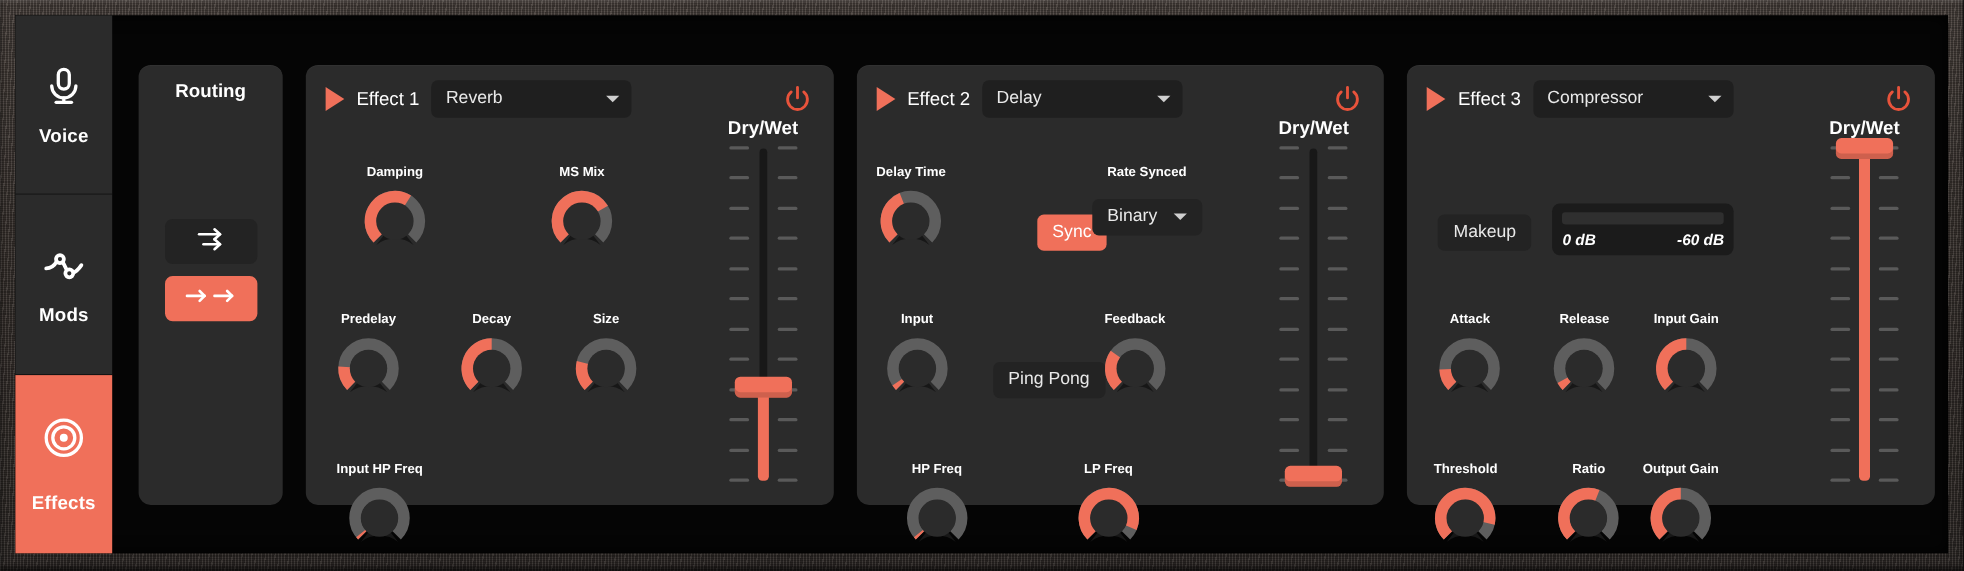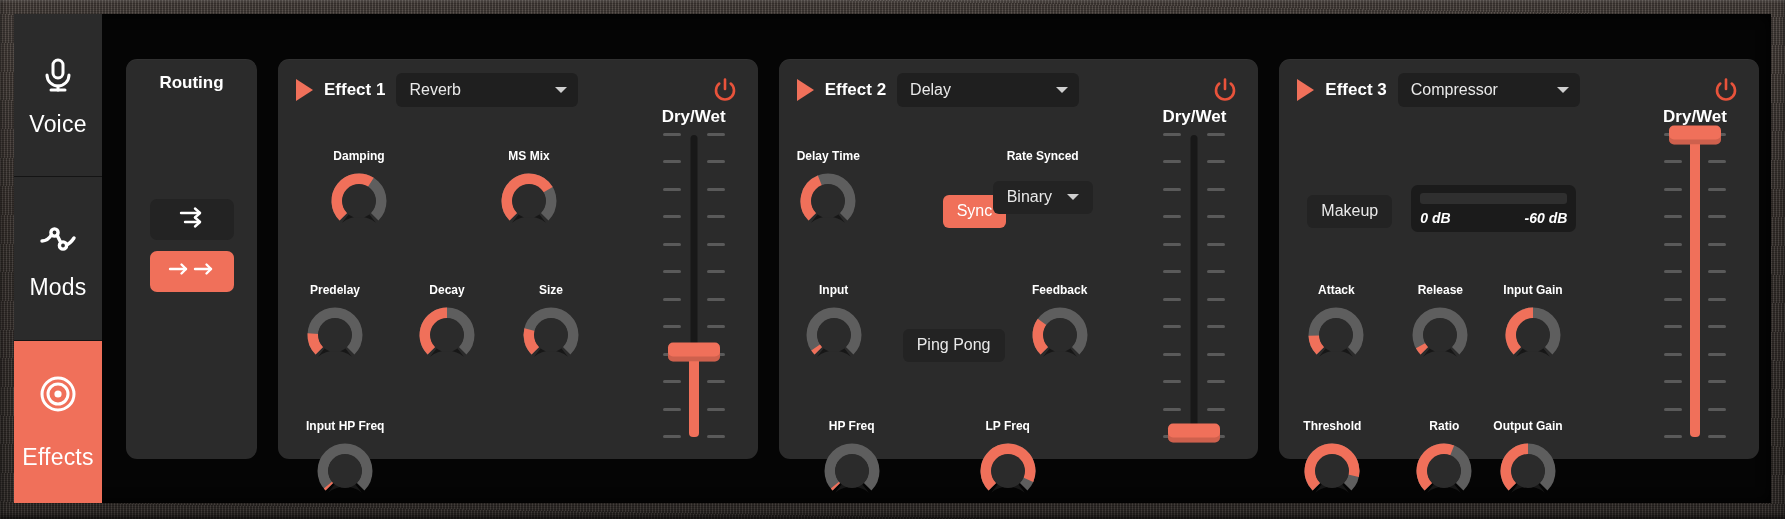--- a/index.html
+++ b/index.html
@@ -48,21 +48,21 @@
     display: flex; flex-direction: column;
     align-items: center; justify-content: center;
     gap: 14px;
     color: #ffffff;
     cursor: pointer;
     border-bottom: 1px solid #141414;
     user-select: none;
   }
   .nav-item:last-child { border-bottom: none; gap: 28px; }
   .nav-item.active { background: #F0705A; }
-  .nav-label { font-size: 23px; font-weight: normal; letter-spacing: .2px; text-align: right; }
+  .nav-label { font-size: 17px; font-weight: bold; letter-spacing: .2px; text-align: right; }
   .nav-icon { width: 44px; height: 44px; display:block; }
 
   
   #panels {
     flex: 1 1 auto;
     display: flex;
     align-items: center;
     gap: 21px;
     padding: 8px 12px 8px 24px;
   }
@@ -96,21 +96,21 @@
 
   
   .fx-head { display:flex; align-items:center; gap:11px; height:34px; }
   .play-tri {
     width:0;height:0;
     border-left: 17px solid #F0705A;
     border-top: 11px solid transparent;
     border-bottom: 11px solid transparent;
     cursor:pointer;
   }
-  .fx-name { color:#fff; font-size:17px; font-weight:bold; white-space:nowrap; }
+  .fx-name { color:#fff; font-size:17px; font-weight:normal; white-space:nowrap; }
   .select {
     background:#1f1f1f; border-radius:6px;
     height:34px; min-width:182px;
     display:flex; align-items:center; justify-content:space-between;
     padding: 0 11px 0 13px;
     color:#e9e9e9; font-size:16px; cursor:pointer;
   }
   .caret { width:0;height:0;border-left:6px solid transparent;border-right:6px solid transparent;border-top:6px solid #cfcfcf; margin-left:14px; }
   .power {
     margin-left:auto; width:30px;height:30px; cursor:pointer;
@@ -445,21 +445,21 @@
     L 29 29 Z" transform="rotate(180 29 29)" fill="#171717"></path>
                     <circle cx="29" cy="29" r="17" fill="#2b2b2b"></circle>
                   </svg>
                 </span>
             </div>
 
             <div class="pill" style="left:106px; top:222px;">
               <span>Ping Pong</span>
             </div>
 
-            <div class="knob-cell" style="left:206px; top:176px;margin-left:28px;">
+            <div class="knob-cell" style="left:206px; top:176px;">
               <span class="knob-label">Feedback</span>
               <span class="knob">
                   <svg width="58" height="58" viewBox="0 0 58 58">
                     <path d="M 13.44 44.56 A 22 22 0 1 1 44.56 44.56" stroke="#5e5e5e" stroke-width="11" fill="none"></path>
                     <path d="M 13.44 44.56 A 22 22 0 0 1 11.20 16.07" stroke="#F0705A" stroke-width="11" fill="none"></path>
                     <path d="M 12.07 7.33
     A 27.5 27.5 0 0 0 45.93 7.33
     L 29 29 Z" transform="rotate(180 29 29)" fill="#171717"></path>
                     <circle cx="29" cy="29" r="17" fill="#2b2b2b"></circle>
                   </svg>

